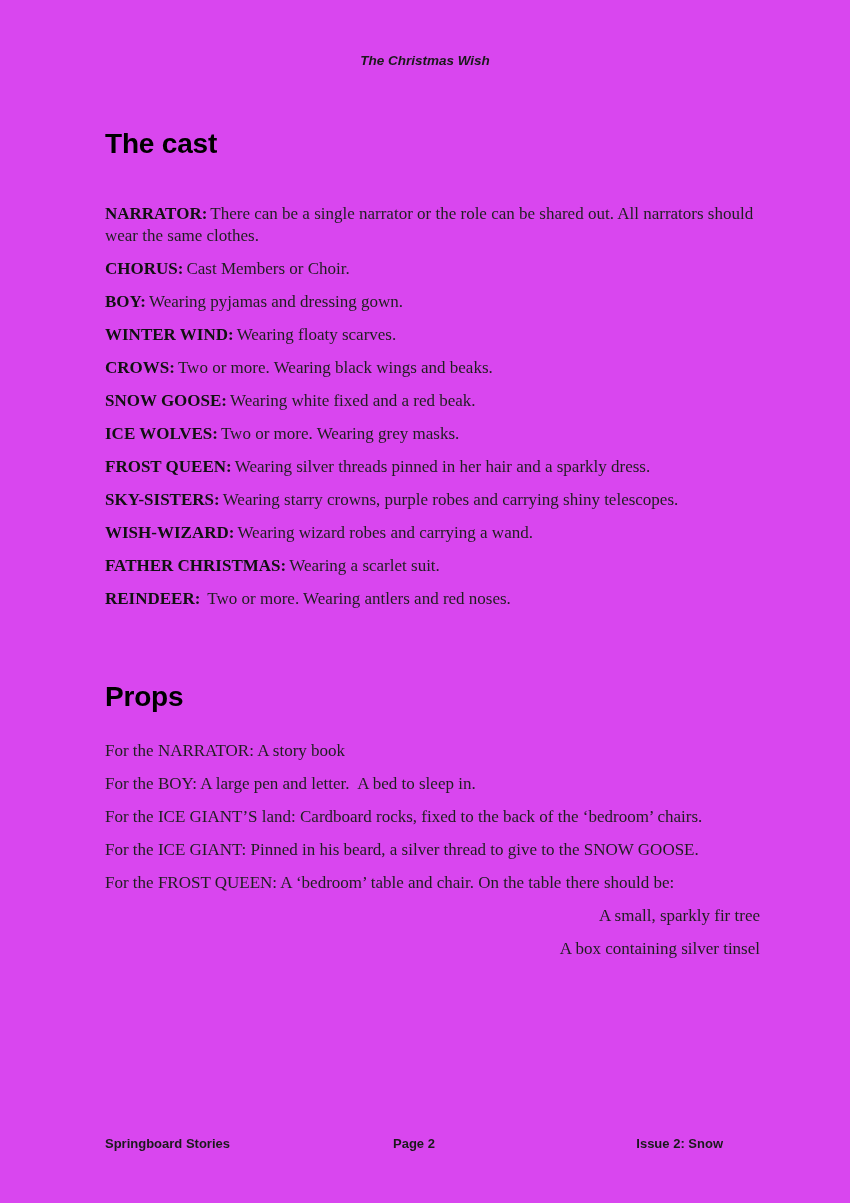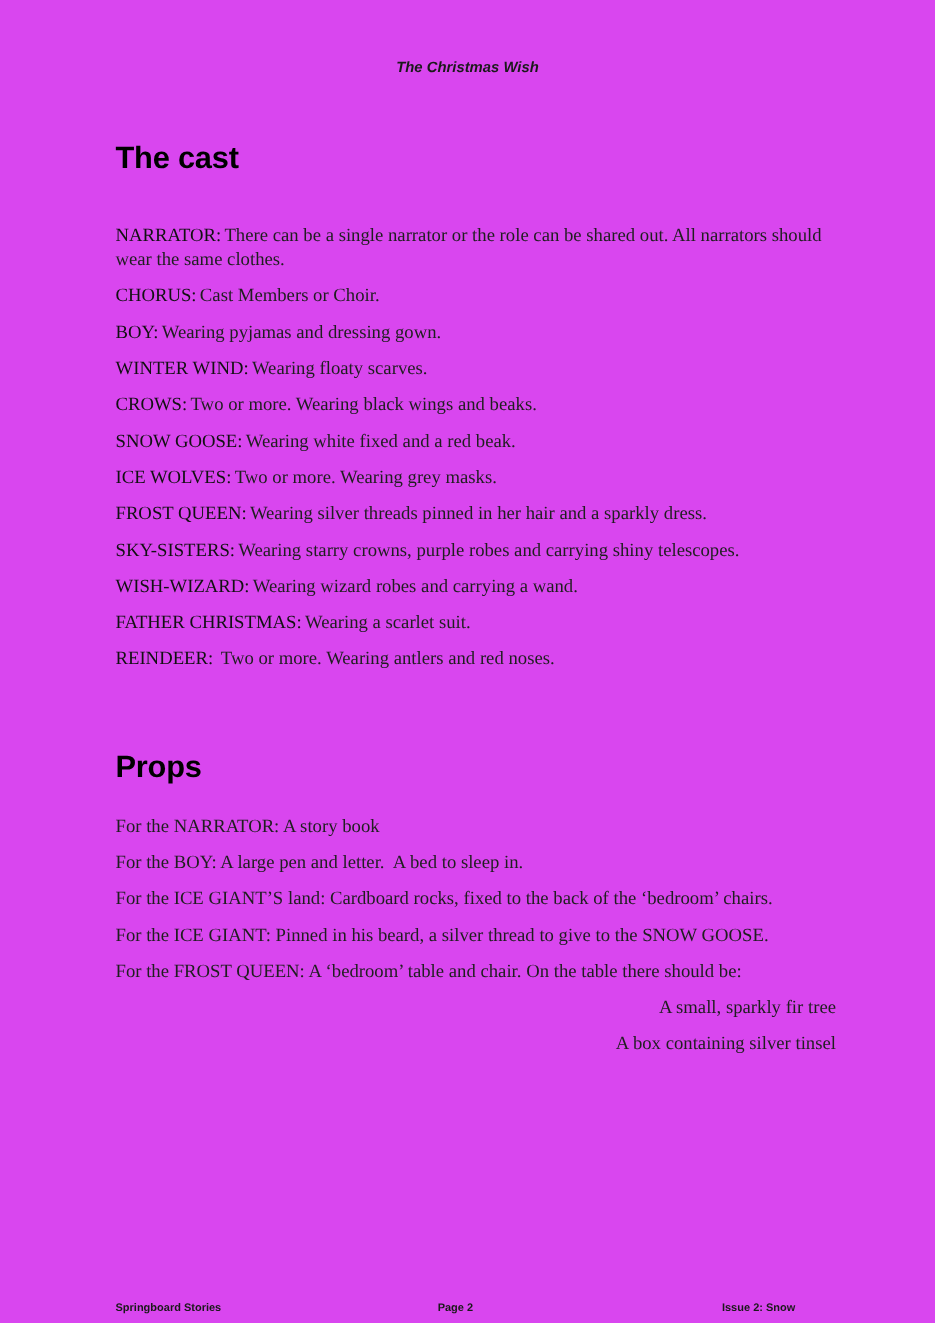--- a/index.html
+++ b/index.html
@@ -40,38 +40,37 @@
     letter-spacing: -0.2px;
   }
   .cast-heading { margin: 127px 0 42px 0; }
   .props-heading { margin: 70px 0 26px 0; }
   .entry, .prop {
     font-size: 17px;
     line-height: 22px;
     margin: 0 0 11px 0;
   }
   .entry-name {
-    font-weight: normal;
+    font-weight: bold;
     color: #111111;
     margin-right: 3px;
   }
   .entry-desc, .prop { white-space: pre-wrap; }
   .sub-item { margin-left: 30px; text-align: right; }
   .page-footer {
     position: absolute;
     top: 1136px;
     left: 105px;
     width: 618px;
     display: flex;
     align-items: baseline;
     font-family: "Liberation Sans", sans-serif;
     font-weight: bold;
-    font-size: 10px;
+    font-size: 13px;
     color: #1a1a1a;
-    margin-top: 48px;
   }
   .footer-left  { flex: 1; text-align: left; }
   .footer-center{ flex: 1; text-align: center; }
   .footer-right { flex: 1; text-align: right; }
 </style>
 </head>
 <body>
 
 <div class="page">
 

